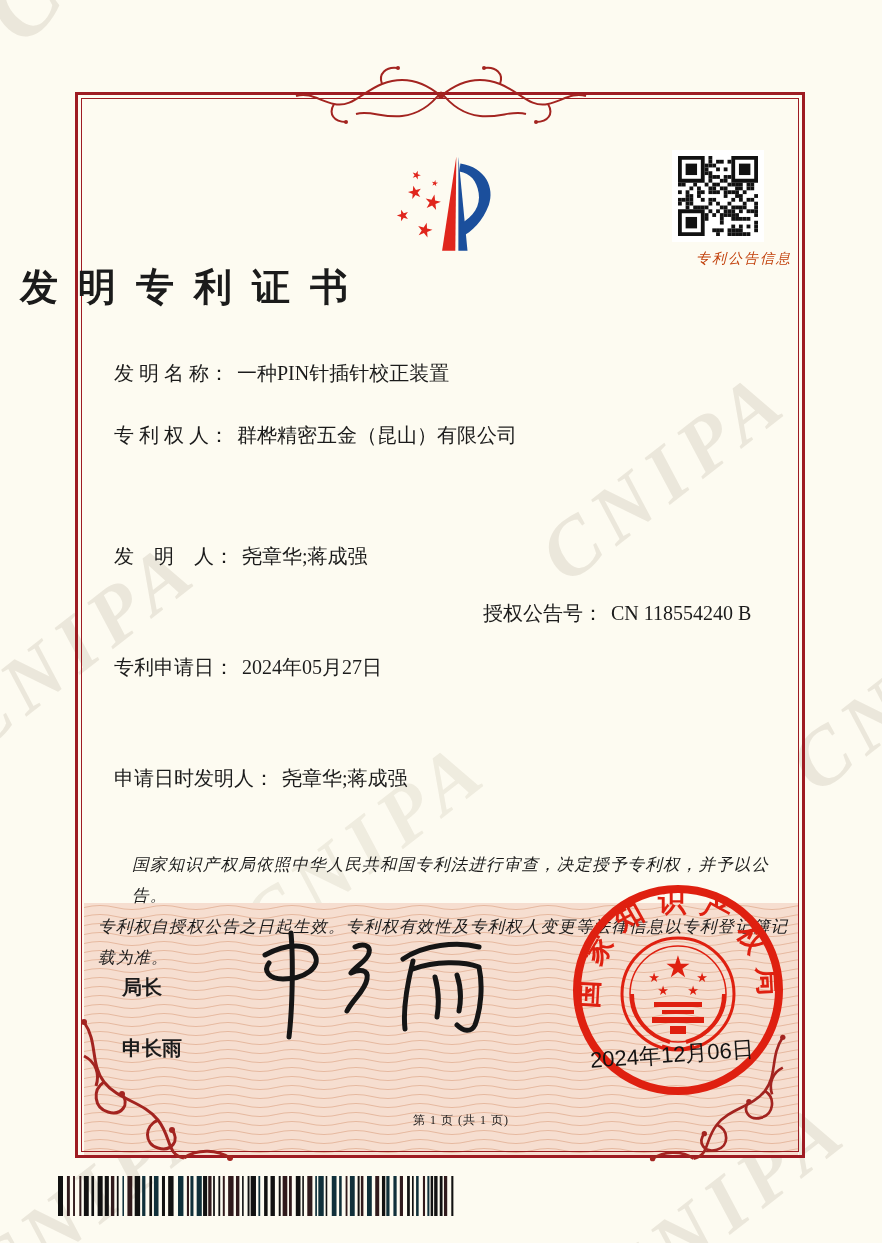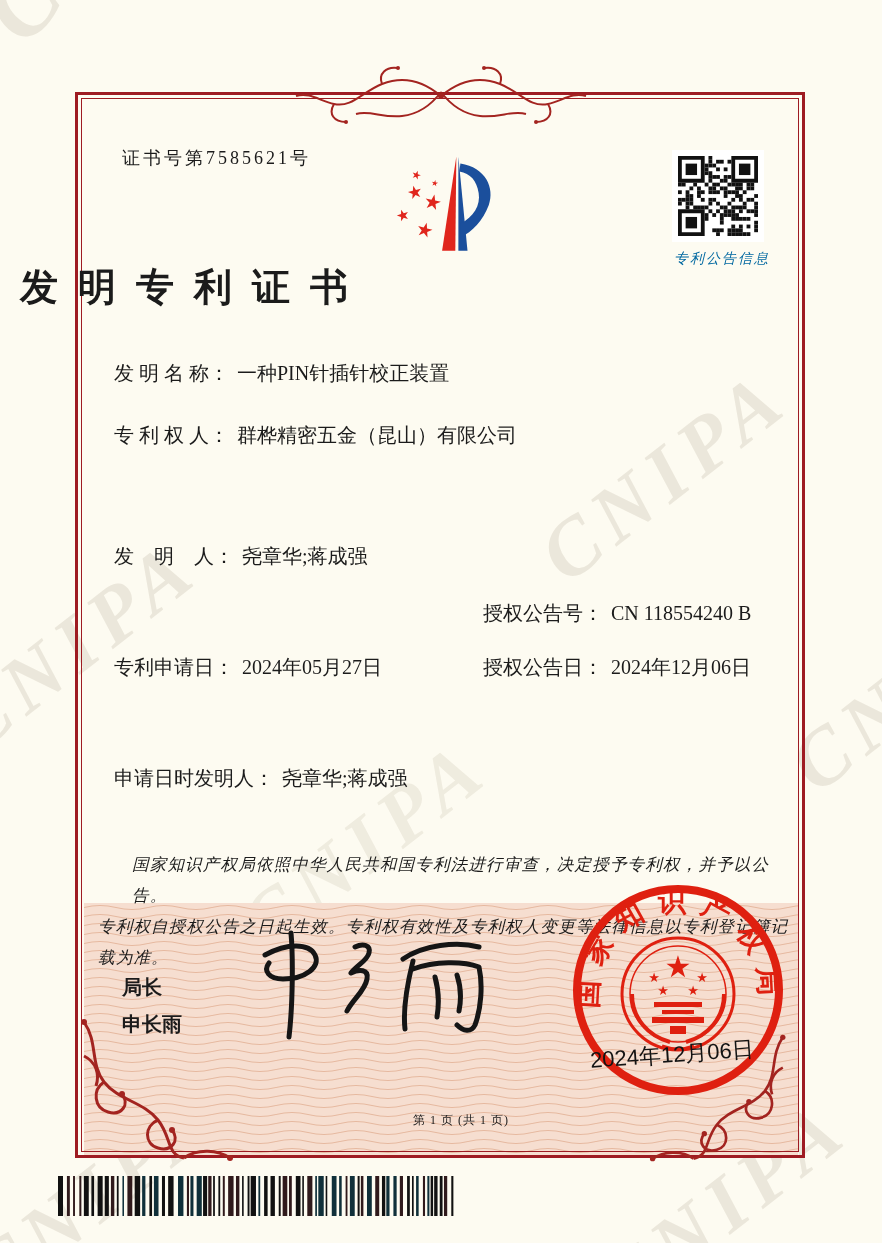--- a/index.html
+++ b/index.html
@@ -37,22 +37,22 @@
   .waves{
     position:absolute; left:84px; top:903px; width:714px; height:252px; z-index:1;
   }
   
   .cert-no{
     position:absolute; left:122px; top:146px; font-size:18px; letter-spacing:3px; z-index:3;
   }
   .logo{position:absolute; left:360px; top:131px; z-index:3;}
   .qr{position:absolute; left:672px; top:150px; z-index:3; background:#fff; padding:6px;}
   .qr-caption{
-    position:absolute; left:652px; top:250px; width:140px; text-align:center;
-    font-size:14px; font-style:italic; color:#0369a1; letter-spacing:2px; z-index:3;
+    position:absolute; left:652px; top:250px; width:140px; text-align:right;
+    font-size:14px; font-style:italic; color:#c2410c; letter-spacing:2px; z-index:3;
   }
   .title{
     position:absolute; left:0; top:262px; width:100%; 
     font-size:38px; font-weight:bold; letter-spacing:20px; text-indent:20px; z-index:3;
   }
   
   .field{
     position:absolute; left:114px; font-size:20px; z-index:3; white-space:nowrap;
   }
   .field .lbl{}
@@ -60,21 +60,21 @@
   .col2{position:absolute; left:483px; white-space:nowrap;}
   
   .legal{
     position:absolute; left:98px; top:840px; width:692px; z-index:3;
     font-size:16.5px; font-style:italic; line-height:31px; letter-spacing:1.2px;
   }
   .legal .l1{padding-left:34px;margin-top:9px;}
   
   .director{position:absolute; left:122px; z-index:4; font-family:Liberation Mono, monospace; font-weight:bold; font-size:20px;}
   .director.t{top:974px;}
-  .director.n{top:1011px;text-align:center;}
+  .director.n{top:1035px;text-align:center;}
   .sign{position:absolute; left:235px; top:925px; z-index:4;}
   .seal{position:absolute; left:566px; top:878px; z-index:5;}
   .page-info{
     position:absolute; left:0; top:1112px; width:100%; text-align:center;
     font-size:12px; z-index:4; letter-spacing:1px;padding-left:20px;
   }
   .barcode{position:absolute; left:58px; top:1176px; z-index:3;}
   
   .orn-top{position:absolute; left:282px; top:52px; z-index:4;}
   .orn-bl{position:absolute; left:74px; top:1016px; z-index:6;}
@@ -148,21 +148,20 @@
       <path d="M10 40 C22 46 26 58 22 70"></path>
     </g>
     <g fill="#a32420">
       <circle cx="10" cy="6" r="3"></circle>
         <circle cx="48" cy="78" r="3"></circle>
         <circle cx="98" cy="114" r="3"></circle>
         <circle cx="156" cy="142" r="3"></circle>
     </g>
   </svg>
 
-  <div class="cert-no">证书号第7585621号</div>
 
   <svg class="logo" width="150" height="132" viewBox="0 0 120 130">
     <g fill="#e0251c">
       <text x="42" y="47" font-size="11" text-anchor="middle" transform="rotate(18 42 42)">★</text>
       <text x="60" y="54" font-size="8" text-anchor="middle" transform="rotate(10 60 50)">★</text>
       <text x="40" y="66" font-size="17" text-anchor="middle" transform="rotate(-14 40 60)">★</text>
       <text x="58" y="77" font-size="20" text-anchor="middle" transform="rotate(12 58 70)">★</text>
       <text x="28" y="88" font-size="15" text-anchor="middle" transform="rotate(-18 28 82)">★</text>
       <text x="50" y="104" font-size="19" text-anchor="middle" transform="rotate(15 50 97)">★</text>
       <polygon points="81,25 67,118 80,118"></polygon>
@@ -336,23 +335,20 @@
   </div>
   <div class="field" style="top:543px">
     <span class="lbl">发　明　人：</span><span class="val">尧章华;蒋成强</span>
   </div>
   <div class="col2 field" style="top:600px">
     <span class="lbl">授权公告号：</span><span class="val">CN 118554240 B</span>
   </div>
   <div class="field" style="top:654px">
     <span class="lbl">专利申请日：</span><span class="val">2024年05月27日</span>
   </div>
-  <div class="col2 field" style="top:654px">
-    <span class="lbl">授权公告日：</span><span class="val">2024年12月06日</span>
-  </div>
   <div class="field" style="top:765px">
     <span class="lbl">申请日时发明人：</span><span class="val">尧章华;蒋成强</span>
   </div>
 
   <div class="legal">
     <div class="l1">国家知识产权局依照中华人民共和国专利法进行审查，决定授予专利权，并予以公告。</div>
     <div class="l2">专利权自授权公告之日起生效。专利权有效性及专利权人变更等法律信息以专利登记簿记载为准。</div>
   </div>
 
   <div class="director t">局长</div>

